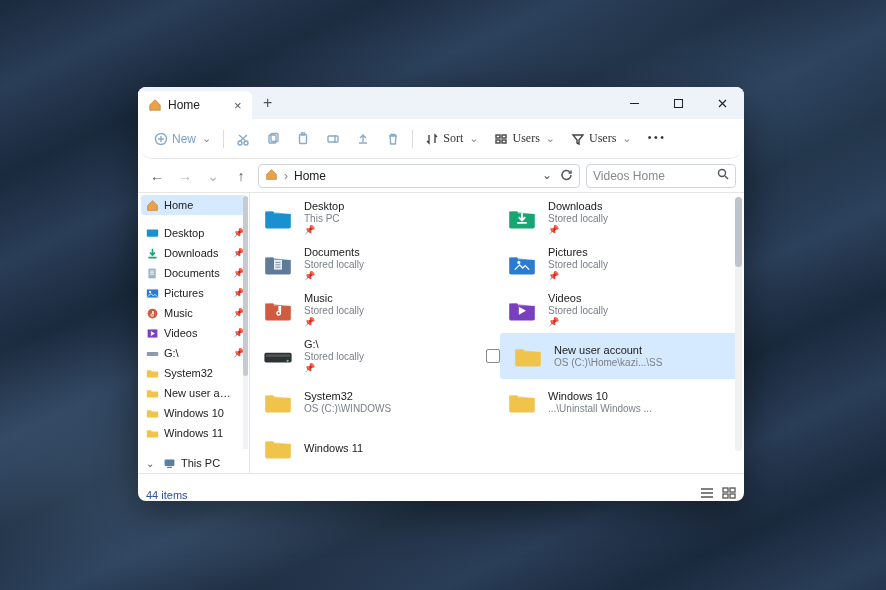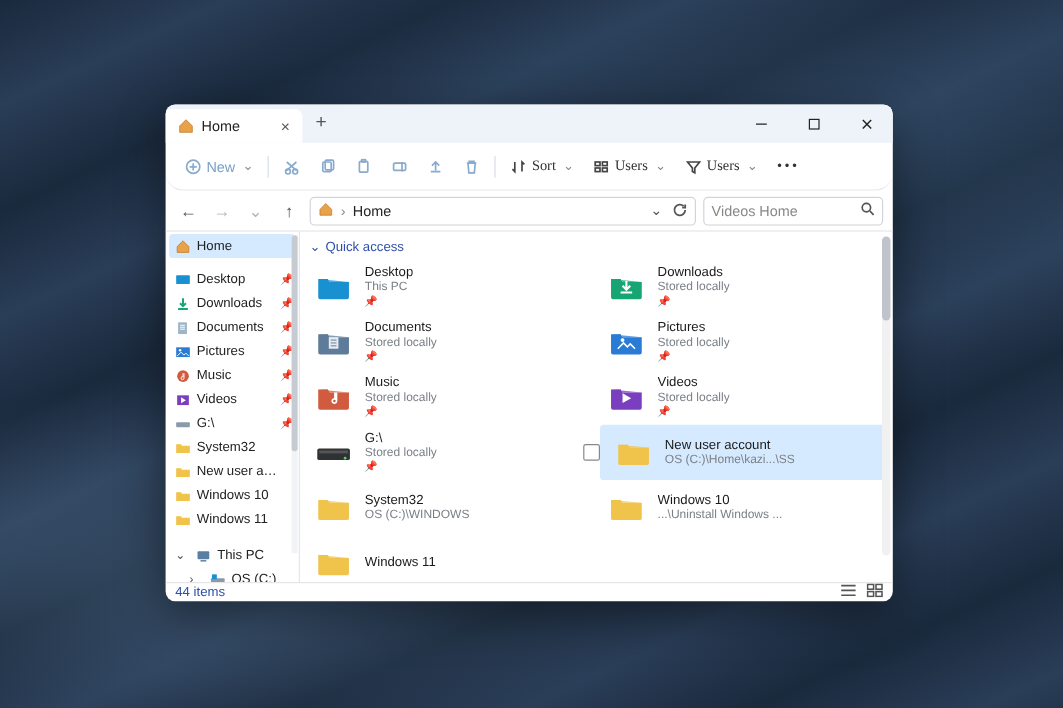--- a/index.html
+++ b/index.html
@@ -155,21 +155,21 @@
   .meta .t { font-size:11px; color:#1a1a1a; white-space:nowrap; overflow:hidden; text-overflow:ellipsis;}
   .meta .s { font-size:10px; color:#7a7f87; white-space:nowrap; overflow:hidden; text-overflow:ellipsis;}
   .meta .p { font-size:9px; color:#9aa0a8; margin-top:1px;}
   .vscroll {
     position:absolute; top:4px; right:2px; bottom:22px; width:7px;
     background:#f1f1f1; border-radius:4px;
   }
   .vscroll .th { position:absolute; left:0; right:0; top:0; height:70px; background:#bfc4cc; border-radius:4px;}
 
   .statusbar {
-    height:16px; border-top:1px solid #e6e6e6; display:flex; align-items:center;
+    height:28px; border-top:1px solid #e6e6e6; display:flex; align-items:flex-end;
     font-size:11px; color:#2b4fa8; padding:0 8px;
   }
   .statusbar .right { margin-left:auto; display:flex; gap:8px; color:#555;}
 
   .sb-scroll { position:absolute; left:105px; top:3px; bottom:24px; width:5px; background:#f1f3f6;}
   .sb-scroll .th { position:absolute; left:0; right:0; top:0; height:180px; background:#c6cbd2; border-radius:3px;}
 </style>
 </head>
 <body>
 
@@ -443,23 +443,20 @@
             </span>
           <span>OS (C:)</span>
         </div>
       </div>
       <div class="sb-scroll">
           <div class="th"></div>
         </div>
     </div>
 
     <div class="content">
-      <div class="section-hdr">
-        <span>Quick access</span>
-      </div>
       <div class="grid" id="qa-grid">
           <div class="item">
             <div class="thumb">
               <svg viewBox="0 0 40 32">
     <path d="M4 8h10l2 3h20v16a2 2 0 0 1-2 2H6a2 2 0 0 1-2-2z" fill="#1991d1"></path>
     <path d="M4 8h10l2 3h20" fill="#1991d1" opacity="0.75"></path>
 
   </svg>
             </div>
      <div class="meta">

